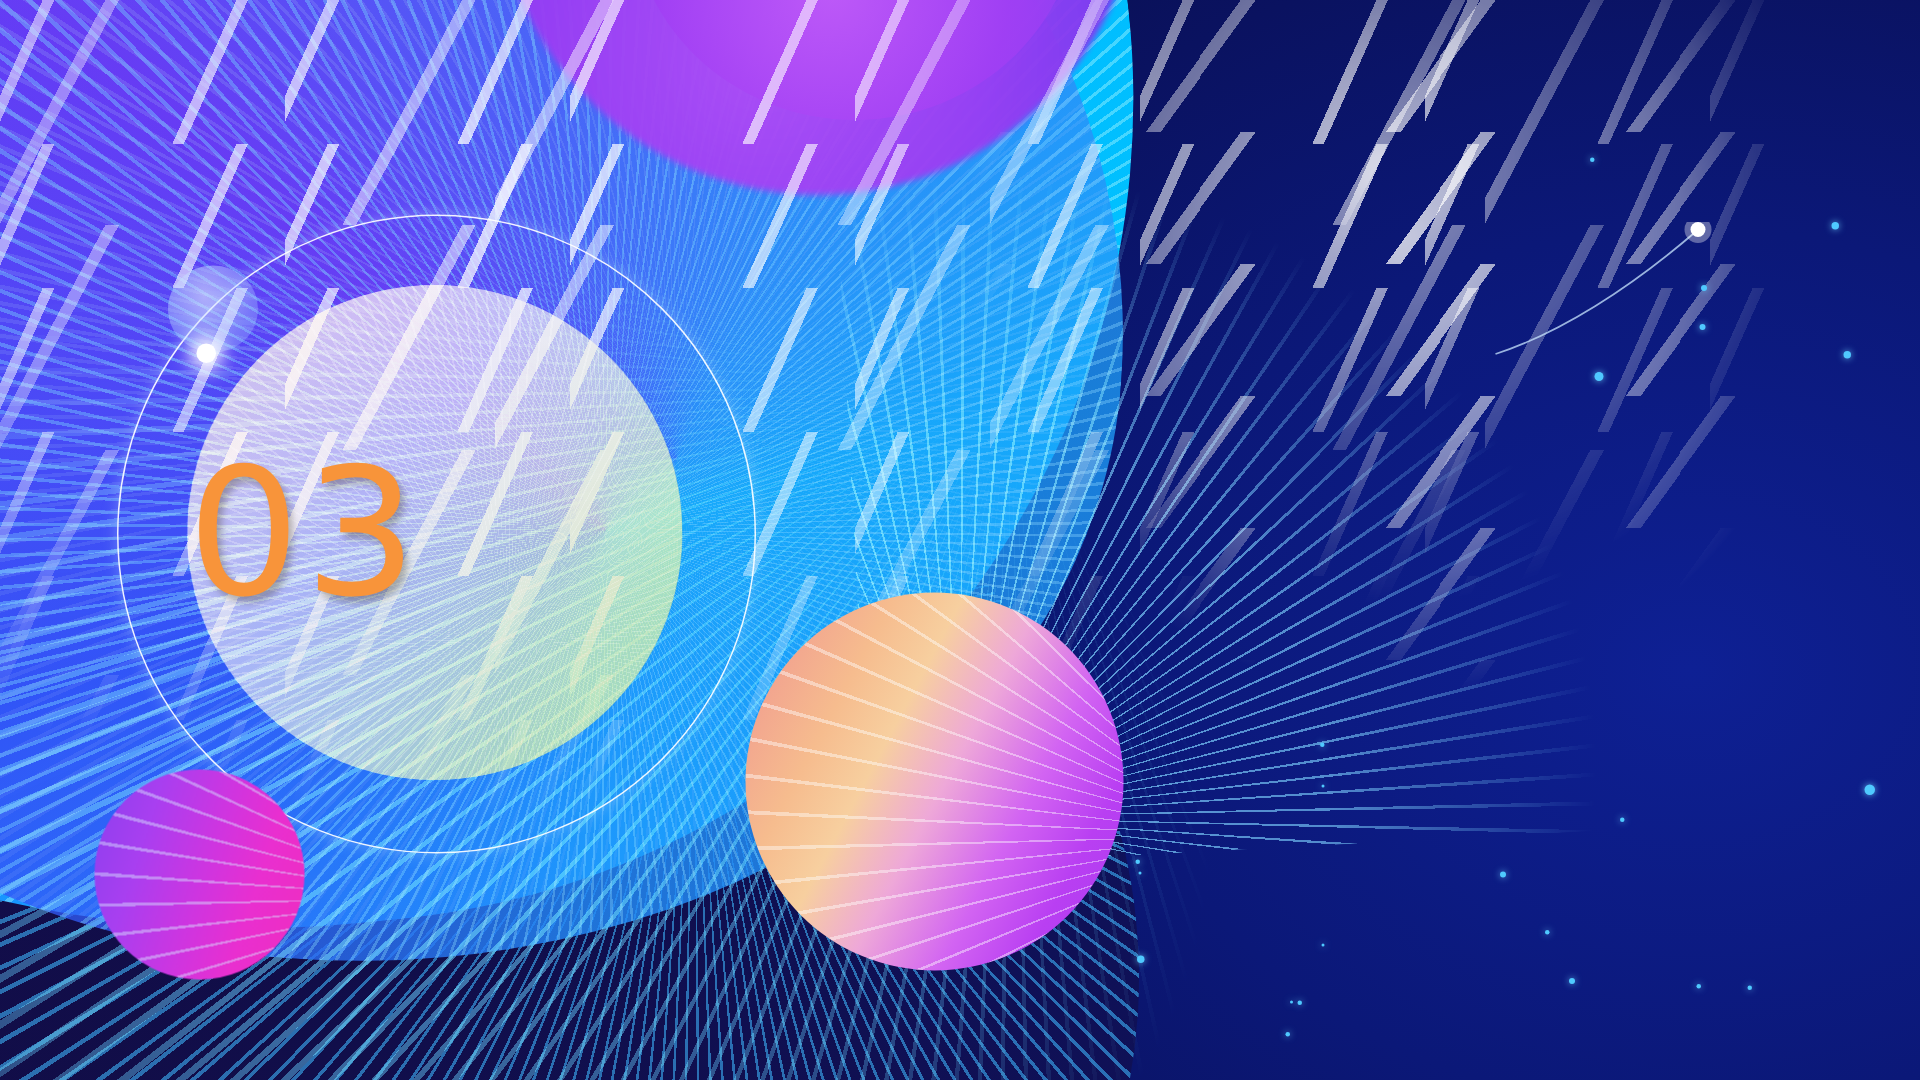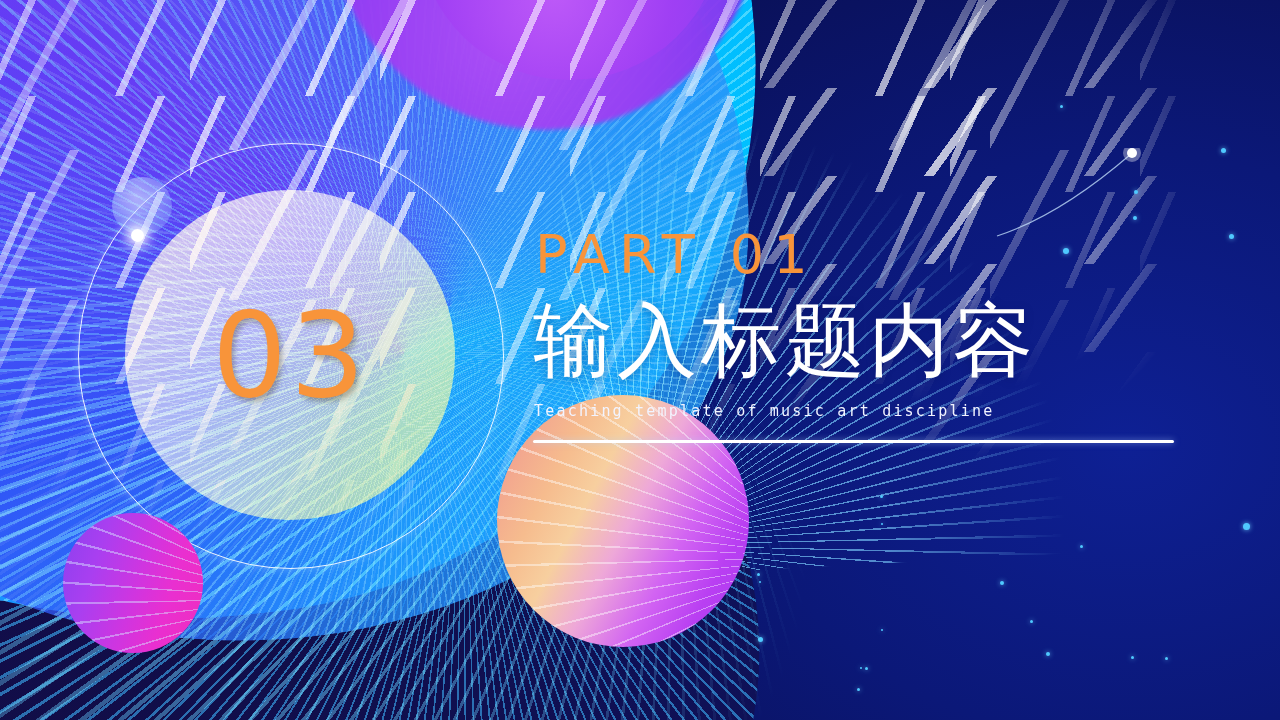--- a/index.html
+++ b/index.html
@@ -198,21 +198,21 @@
     background:
       linear-gradient(128deg,
         rgba(255,236,214,.62) 0%,
         rgba(236,224,236,.60) 22%,
         rgba(214,212,240,.58) 40%,
         rgba(208,218,214,.58) 58%,
         rgba(196,216,160,.62) 80%,
         rgba(186,212,140,.64) 100%);
     backdrop-filter: saturate(.55) brightness(1.55);
     -webkit-backdrop-filter: saturate(.55) brightness(1.55);
-    display: flex; align-items: center; justify-content: center;
+    display: flex; align-items: center; justify-content: flex-start;
     overflow: hidden;
   }
   .num-circle::after {
     content: "";
     position: absolute; inset: 0;
     background:
       repeating-conic-gradient(from 215deg at 65% 72%,
         rgba(255,255,255,0) 0deg 0.5deg,
         rgba(255,255,255,0.42) 0.5deg 0.85deg,
         rgba(255,255,255,0) 0.85deg 1.9deg);
@@ -386,20 +386,14 @@
   <div class="bubble"></div>
   <div class="ring-glow"></div>
 
   <div class="num-circle">
     <span class="num-text">03</span>
   </div>
 
   <div class="sphere-small"></div>
   <div class="sphere-main"></div>
 
-  <div class="content">
-    <div class="part-label">PART 01</div>
-    <h1 class="main-title">输入标题内容</h1>
-    <p class="subtitle">Teaching template of music art discipline</p>
-    <div class="rule"></div>
-  </div>
 
 </div>
 
 </body></html>

